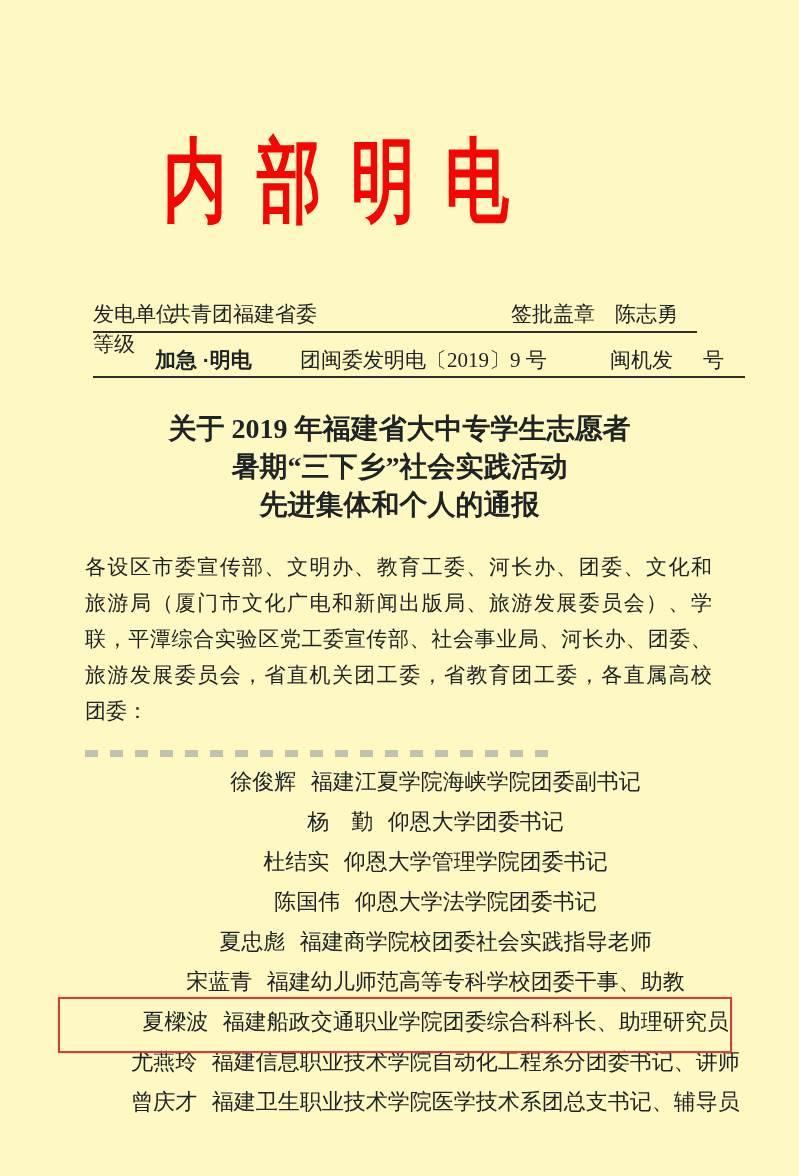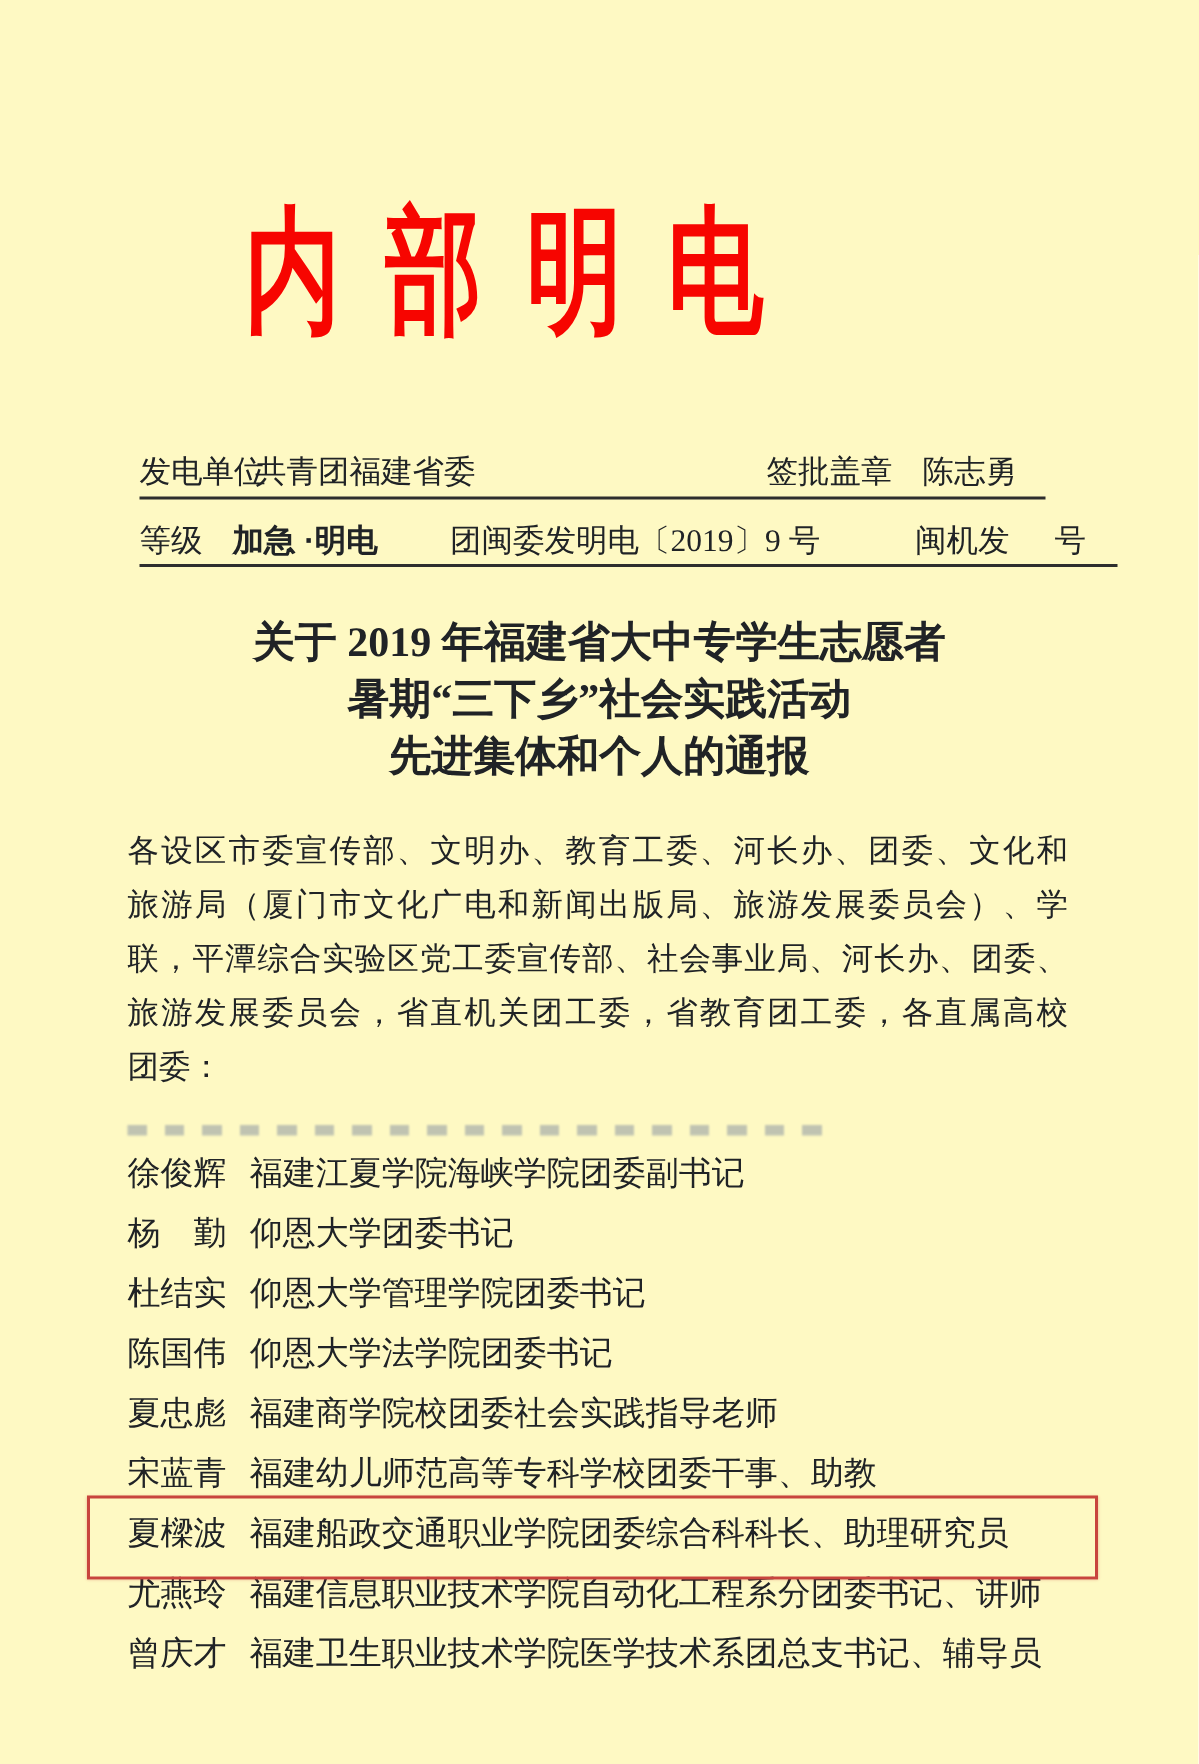--- a/index.html
+++ b/index.html
@@ -31,21 +31,21 @@
   .sal-line{height:36px;line-height:36px;text-align:justify;text-align-last:justify;white-space:nowrap;}
   .sal-line.last{text-align:left;text-align-last:left;}
   
   .artifact{
     position:absolute;top:750px;left:85px;width:472px;height:7px;opacity:.55;
     background:repeating-linear-gradient(90deg,#8e98a4 0 13px,transparent 13px 25px);
     filter:blur(.6px);
   }
   
   .people{position:absolute;top:762px;left:85px;width:700px;font-size:22px;}
-  .person-row{height:40px;line-height:40px;white-space:nowrap;}
+  .person-row{height:40px;line-height:40px;white-space:nowrap;text-align:center;}
   .person-name{display:inline-block;width:68px;margin-right:8px;}
   .person-title{display:inline-block;}
   
   .highlight-box{
     position:absolute;top:997px;left:58px;width:670px;height:52px;
     border:2px solid #c8453d;box-shadow:0 0 2px rgba(200,69,61,.4);
   }
 </style>
 </head>
 <body>
@@ -53,21 +53,21 @@
 <div class="page">
 
   <div class="stamp">内部明电</div>
 
   <span class="ht-text" style="top:300px;left:93px;">发电单位</span>
   <span class="ht-text" style="top:300px;left:170px;">共青团福建省委</span>
   <span class="ht-text" style="top:300px;left:511px;">签批盖章</span>
   <span class="ht-text signature" style="top:300px;left:615px;">陈志勇</span>
   <div class="rule rule1"></div>
 
-  <span class="ht-text" style="top:346px;left:93px;text-align:right;">等级</span>
+  <span class="ht-text" style="top:330px;left:93px;text-align:right;">等级</span>
   <span class="ht-text bold-sans" style="top:346px;left:155px;">加急 ·明电</span>
   <span class="ht-text" style="top:346px;left:300px;">团闽委发明电〔2019〕9 号</span>
   <span class="ht-text" style="top:346px;left:610px;">闽机发</span>
   <span class="ht-text" style="top:346px;left:703px;">号</span>
   <div class="rule rule2"></div>
 
   <div class="doc-title">
     <div>关于 2019 年福建省大中专学生志愿者</div>
     <div>暑期“三下乡”社会实践活动</div>
     <div>先进集体和个人的通报</div>

